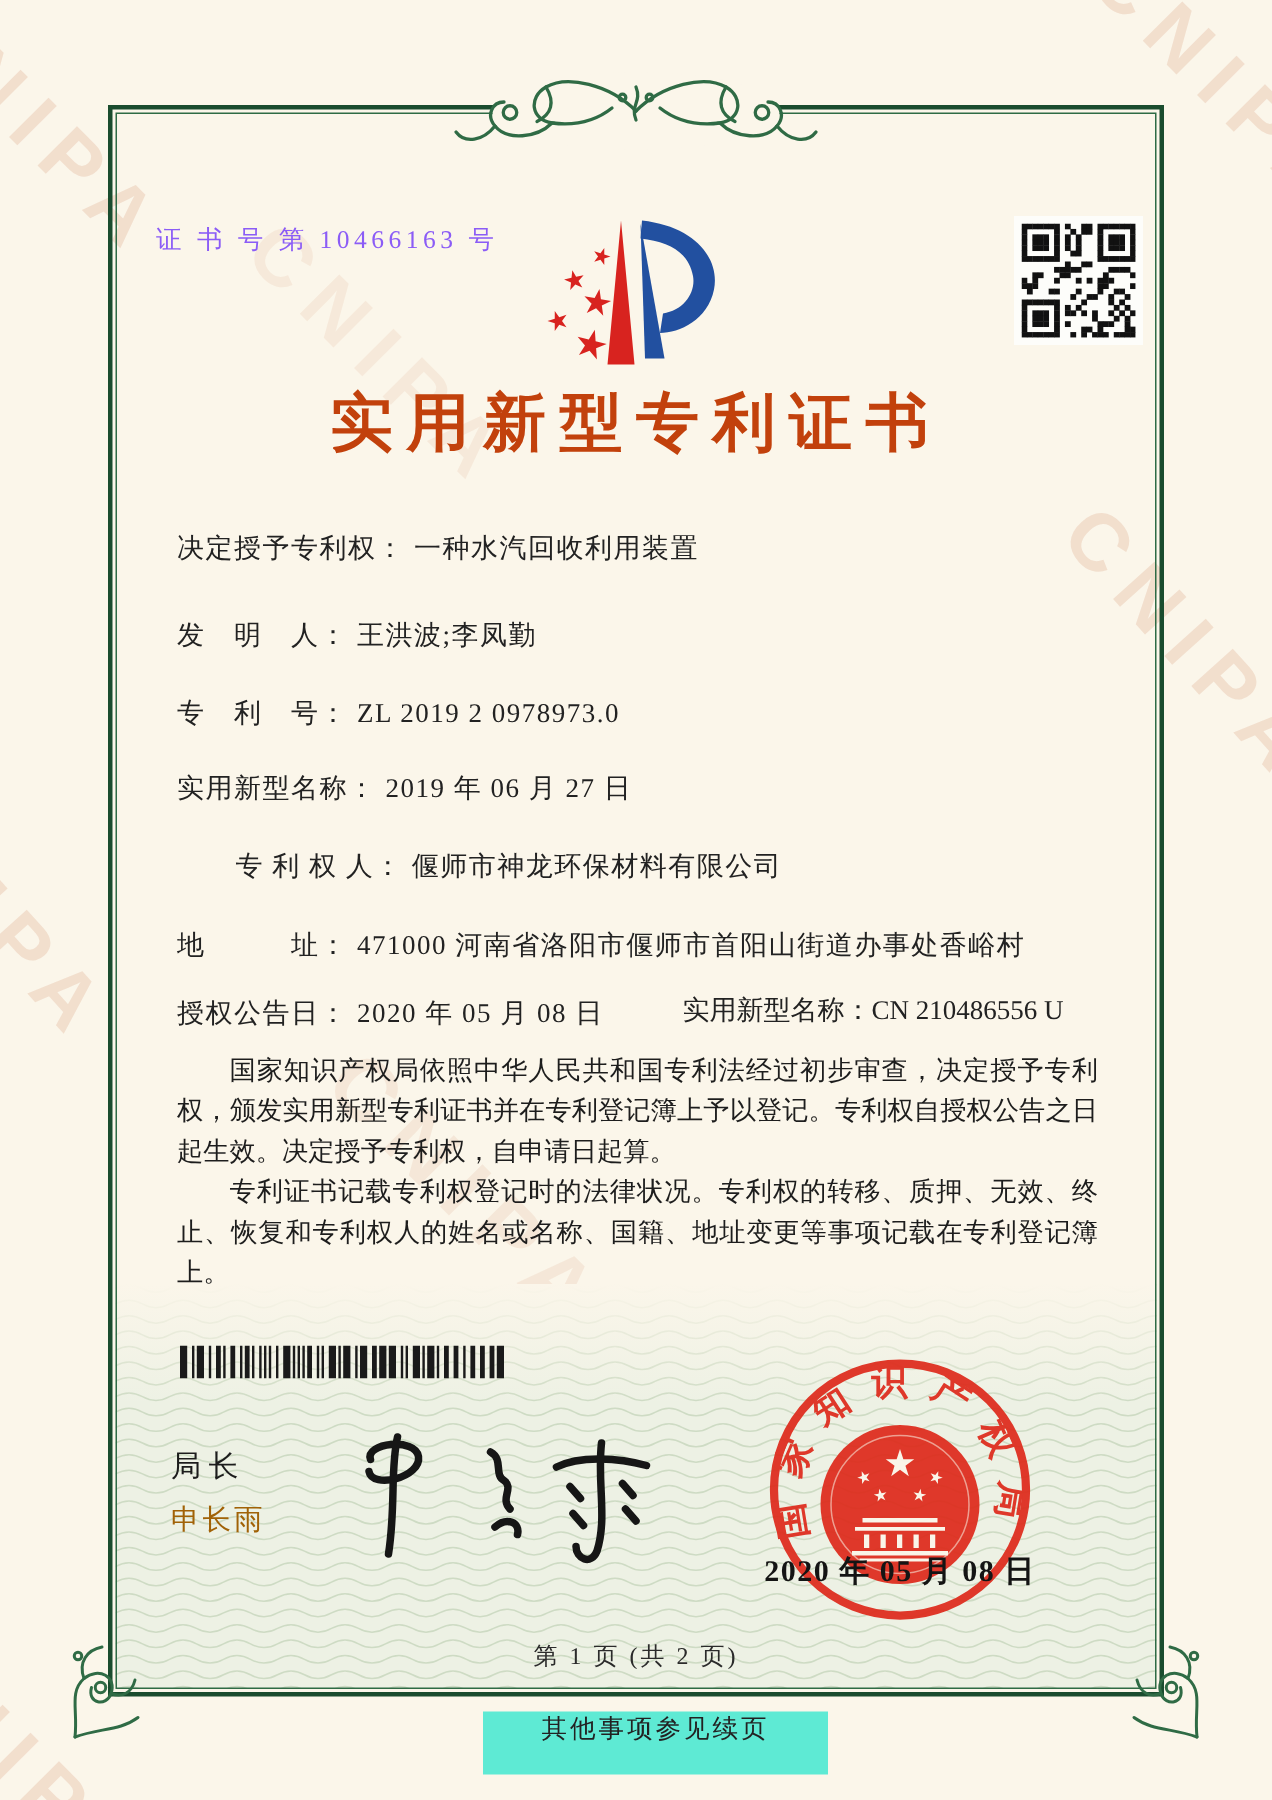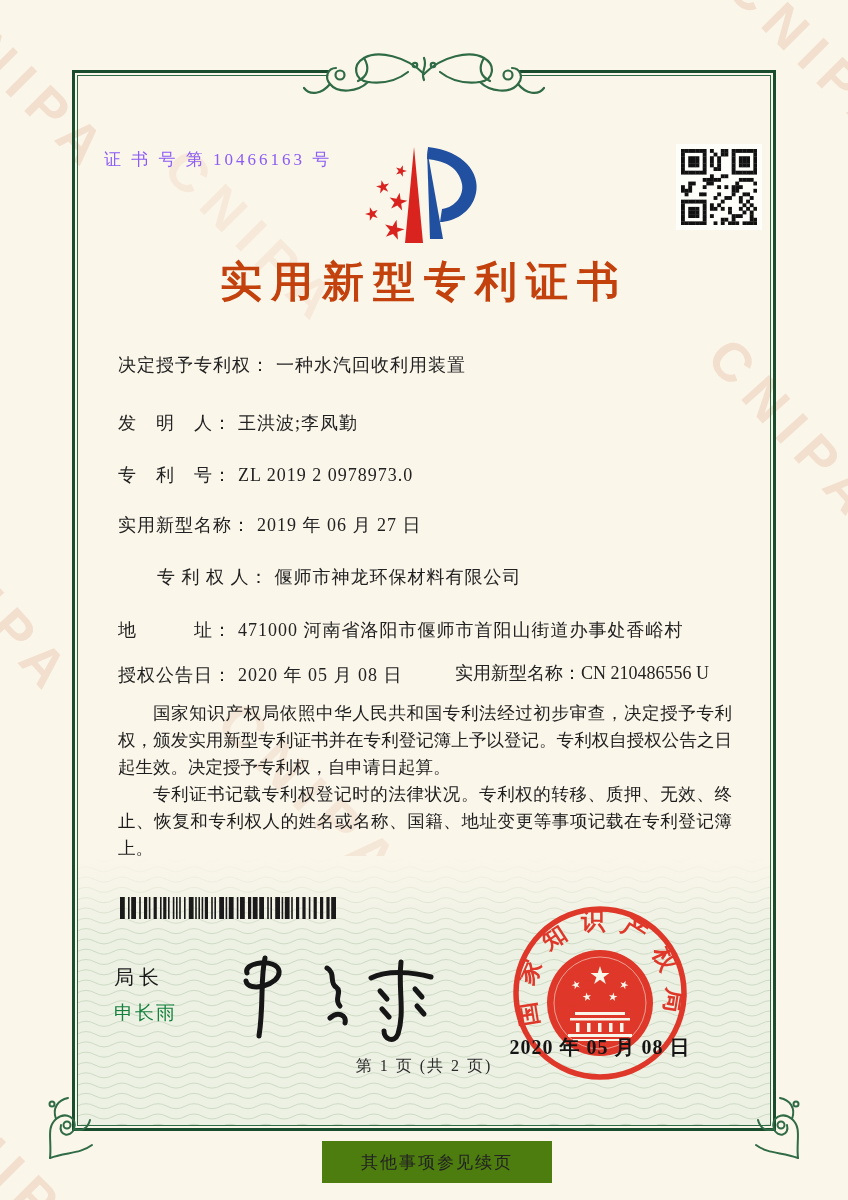--- a/index.html
+++ b/index.html
@@ -52,33 +52,33 @@
   
   .legal{position:absolute;left:118px;top:700px;width:614px;font-size:17.5px;line-height:27px;
          color:#1d1d1d;text-align:justify;}
   .legal p{margin:0;text-indent:2em;}
 
   
   .barcode{position:absolute;left:120px;top:897px;width:220px;height:22px;}
   .director-title{position:absolute;left:114px;top:964px;font-size:20px;letter-spacing:5px;
                   font-family:"Liberation Sans","DejaVu Sans",sans-serif;color:#1c1c1c;}
   .director-name{position:absolute;left:114px;top:1000px;font-size:19px;letter-spacing:2px;
-                 font-family:"Liberation Sans","DejaVu Sans",sans-serif;color:#15803d;}
+                 font-family:"Liberation Sans","DejaVu Sans",sans-serif;color:#a16207;}
   .signature{position:absolute;left:235px;top:946px;width:212px;height:98px;}
 
   
   .seal{position:absolute;left:512px;top:905px;width:176px;height:176px;opacity:0.93;}
   .seal-date{position:absolute;left:500px;top:1034px;width:200px;text-align:center;
              font-size:20px;font-weight:bold;color:#141414;letter-spacing:1px;white-space:nowrap;}
 
   
-  .page-no{position:absolute;left:0;top:1056px;width:848px;text-align:center;
+  .page-no{position:absolute;left:0;top:1094px;width:848px;text-align:center;
            font-size:16px;letter-spacing:2px;color:#2b2b2b;}
-  .cont-box{position:absolute;left:322px;top:1141px;width:230px;height:42px;background:#4d7c0f;
-            display:flex;align-items:center;justify-content:center;}
+  .cont-box{position:absolute;left:322px;top:1141px;width:230px;height:42px;background:#5eead4;
+            display:flex;justify-content:center;}
   .cont-note{font-size:17px;letter-spacing:2px;color:#222;}
 </style>
 </head>
 <body>
 
 <div class="page">
 
   <div class="wm wm1">CNIPA</div>
   <div class="wm wm2">CNIPA</div>
   <div class="wm wm3">CNIPA</div>

